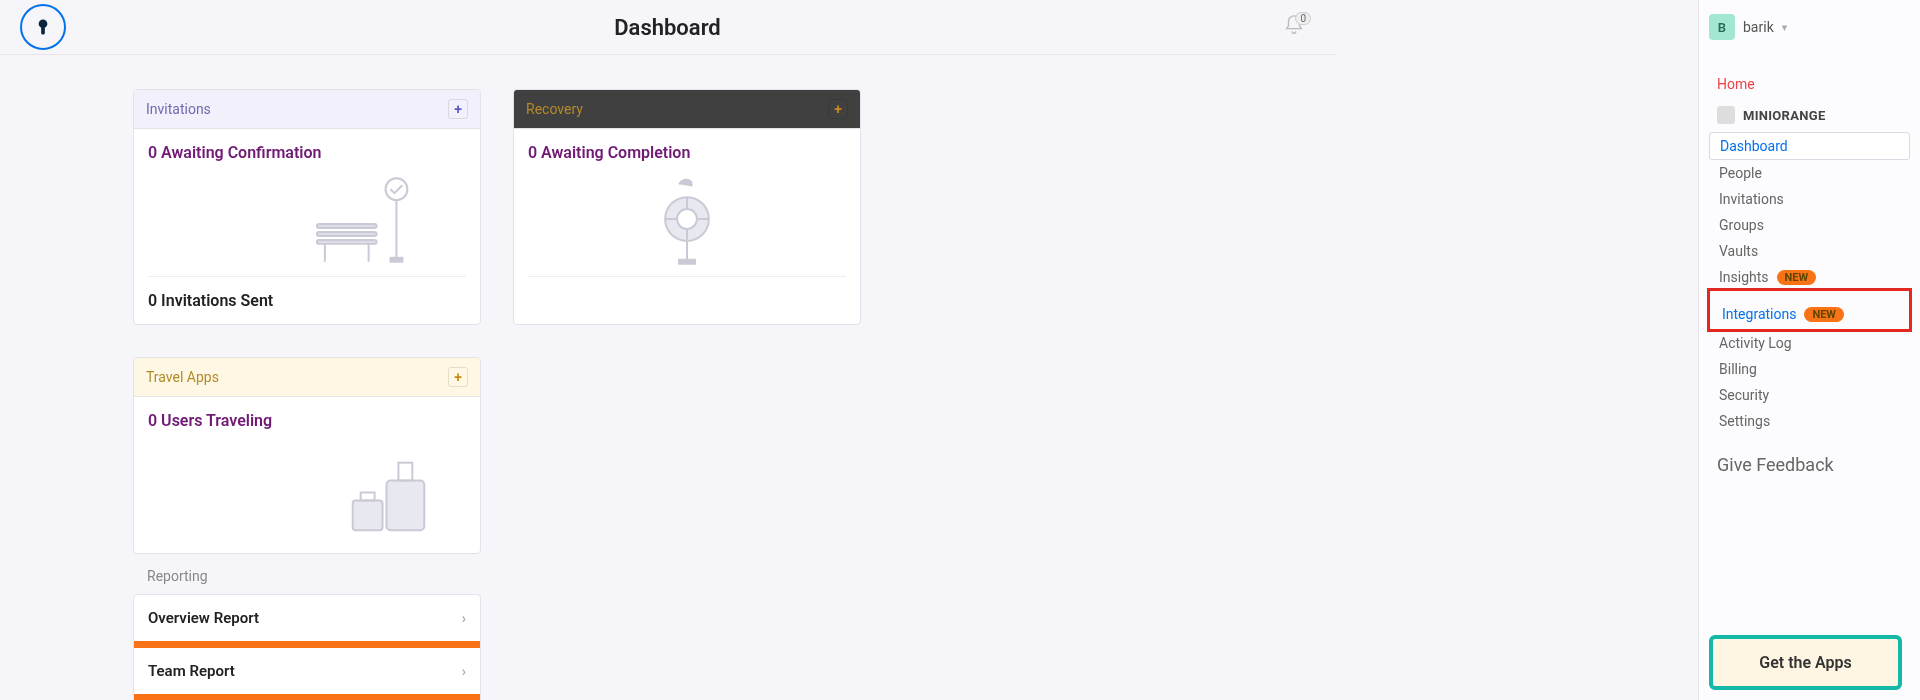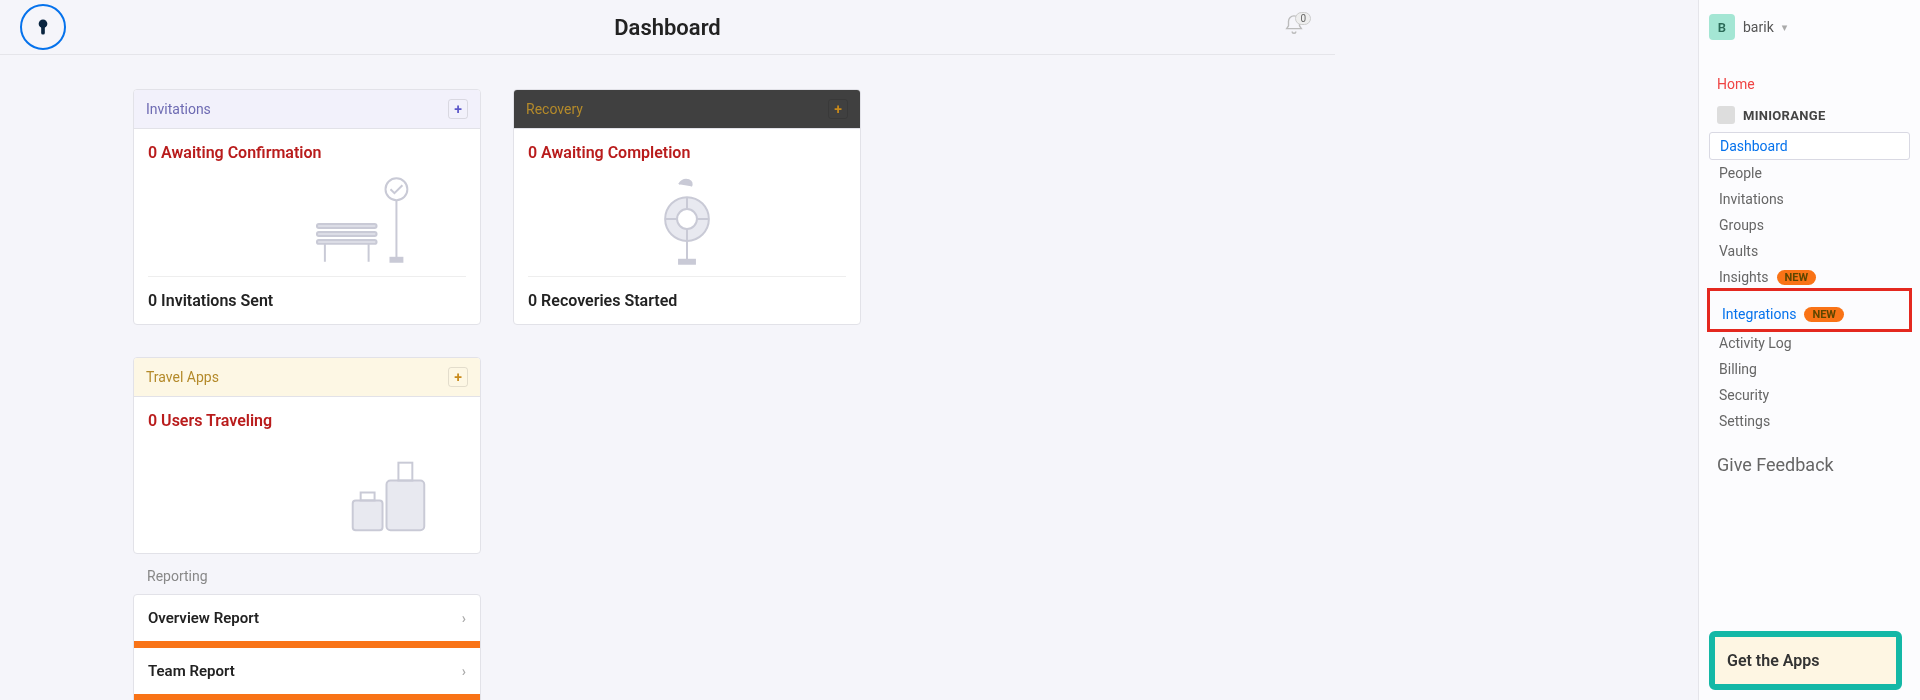--- a/index.html
+++ b/index.html
@@ -89,21 +89,21 @@
     display:flex; align-items:center; justify-content:center;
     font-size:14px; font-weight:600;
     cursor:pointer;
   }
   .plus-btn.purple { color:#5b57c9; }
   .plus-btn.orange { color:#c98a1a; }
   .card-body {
     padding: 14px 14px 10px 14px;
     font-size: 16px;
     font-weight: 600;
-    color:#b91c1c;
+    color:#701a75;
   }
   .card-illustration {
     height: 105px;
     border-bottom: 1px solid #eee;
     margin: 0 14px;
     position: relative;
   }
   .card-footer {
     padding: 14px;
     font-size: 16px;
@@ -212,26 +212,27 @@
   .feedback {
     font-size: 18px; color:#666;
     padding: 20px 8px 0 8px;
     cursor:pointer;
   }
   .get-apps {
     position:absolute;
     bottom: 10px;
     left: 10px; right: 18px;
     background:#fef6e3;
-    border:6px solid #14b8a6;
+    border:4px solid #14b8a6;
     border-radius:6px;
     padding: 14px 12px;
     font-size:16px;
     font-weight:600;
     color:#333;
+    text-align:center;
   }
   .col-2 { display:flex; flex-direction:column; gap:0; }
 </style>
 </head>
 <body>
 
 <div class="topbar">
   <div class="logo">
     <svg width="26" height="26" viewBox="0 0 24 24">
       <circle cx="12" cy="9" r="4" fill="#0a2540"></circle>
@@ -288,21 +289,20 @@
           <line x1="160" y1="23" x2="160" y2="35"></line>
           <line x1="160" y1="55" x2="160" y2="67"></line>
           <line x1="138" y1="45" x2="150" y2="45"></line>
           <line x1="170" y1="45" x2="182" y2="45"></line>
           <line x1="160" y1="67" x2="160" y2="88"></line>
           <rect x="152" y="86" width="16" height="4" fill="#c9cad6"></rect>
           <path d="M152 10 q4 -6 10 -4 q4 2 2 6" fill="#c9cad6"></path>
         </g>
       </svg>
     </div>
-    <div class="card-footer">0 Recoveries Started</div>
   </div>
 
   <div class="col-2" style="width:348px;">
     <div class="card travel-card">
       <div class="card-header travel">
         <span>Travel Apps</span>
         <div class="plus-btn orange">+</div>
       </div>
       <div class="card-body">0 Users Traveling</div>
       <div class="card-illustration">

